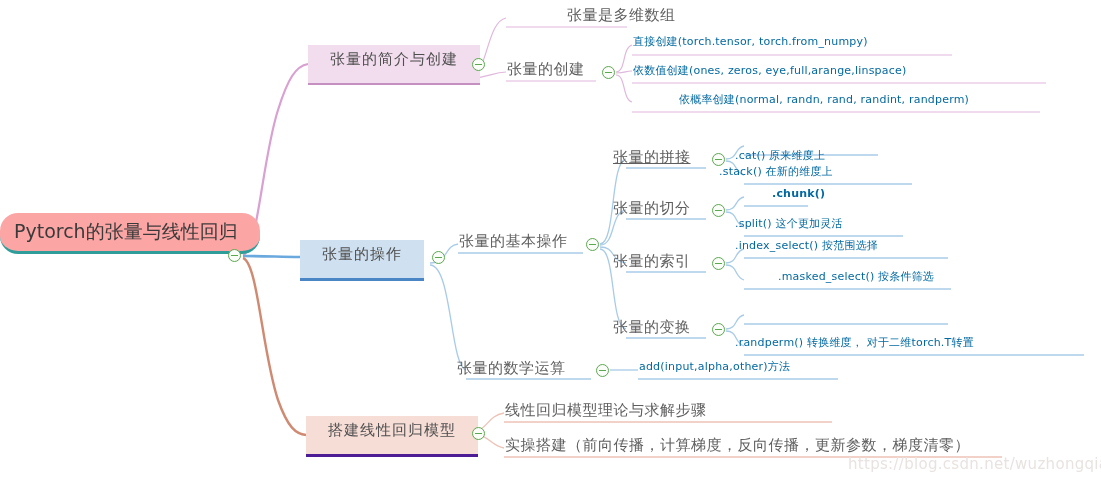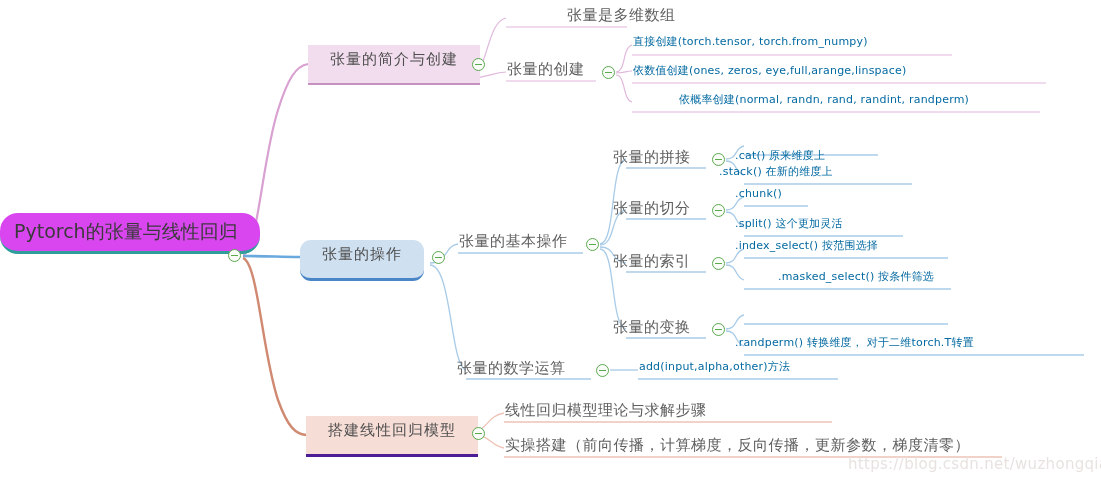--- a/index.html
+++ b/index.html
@@ -32,21 +32,21 @@
     line-height: 1;
     display: flex;
     align-items: center;
   }
   .node .label {
     display: inline-block;
   }
 
   
   .root {
-    background: #d946ef;
+    background: #fca5a5;
     border-bottom: 3px solid #2f9e9b;
     padding: 9px 22px 10px 14px;
     font-size: 19px;
     color: #3a3a3a;
     font-family: "DejaVu Sans", "Liberation Sans", sans-serif;
     border-radius: 18px;
   }
 
   
   .boxed {
@@ -199,31 +199,31 @@
   <div class="node leaf" style="left:633px; top:36px;">
     <span class="label">直接创建(torch.tensor, torch.from_numpy)</span>
   </div>
   <div class="node leaf" style="left:633px; top:65px;">
     <span class="label">依数值创建(ones, zeros, eye,full,arange,linspace)</span>
   </div>
   <div class="node leaf" style="left:633px; top:94px;margin-left:46px;">
     <span class="label">依概率创建(normal, randn, rand, randint, randperm)</span>
   </div>
 
-  <div class="node boxed blue" style="left:300px; top:240px;border-radius:11px;">
+  <div class="node boxed blue" style="left:300px; top:240px;">
     <span class="label">张量的操作</span>
   </div>
   <div class="toggle" style="left:432px; top:251px;"></div>
 
   <div class="node plain serif-cn" style="left:459px; top:234px;">
     <span class="label">张量的基本操作</span>
   </div>
   <div class="toggle" style="left:586px; top:238px;"></div>
 
-  <div class="node plain serif-cn" style="left:613px; top:150px;">
+  <div class="node plain serif-cn" style="left:613px; top:150px;text-decoration:underline;">
     <span class="label">张量的拼接</span>
   </div>
   <div class="toggle" style="left:712px; top:153px;"></div>
 
   <div class="node plain serif-cn" style="left:613px; top:201px;">
     <span class="label">张量的切分</span>
   </div>
   <div class="toggle" style="left:712px; top:204px;"></div>
 
   <div class="node plain serif-cn" style="left:613px; top:254px;">
@@ -236,21 +236,21 @@
   </div>
   <div class="toggle" style="left:712px; top:323px;"></div>
 
   <div class="node leaf" style="left:735px; top:150px;">
     <span class="label">.cat() 原来维度上</span>
   </div>
   <div class="node leaf" style="left:719px; top:166px;">
     <span class="label">.stack() 在新的维度上</span>
   </div>
 
-  <div class="node leaf" style="left:735px; top:188px;">
+  <div class="node leaf" style="left:772px; top:188px;font-weight:bold;">
     <span class="label">.chunk()</span>
   </div>
   <div class="node leaf" style="left:735px; top:218px;">
     <span class="label">.split() 这个更加灵活</span>
   </div>
 
   <div class="node leaf" style="left:735px; top:240px;">
     <span class="label">.index_select() 按范围选择</span>
   </div>
   <div class="node leaf" style="left:735px; top:271px;margin-left:43px;">

